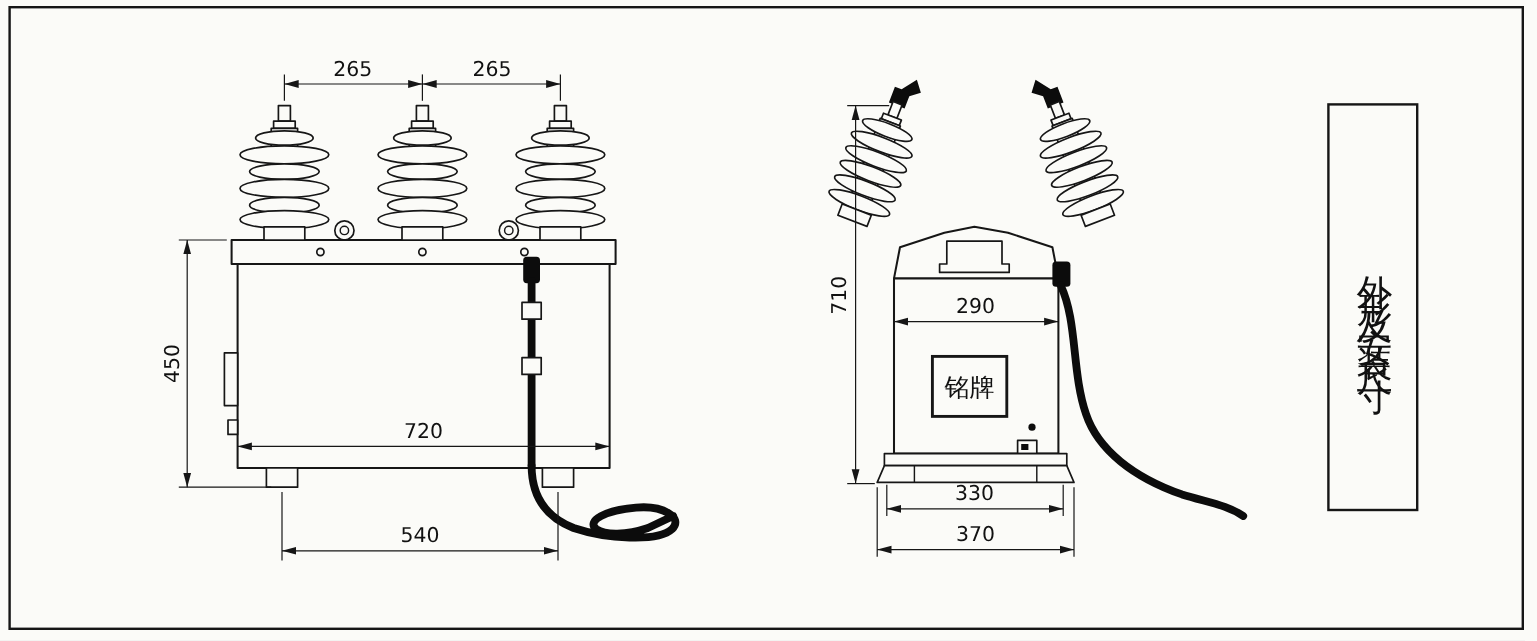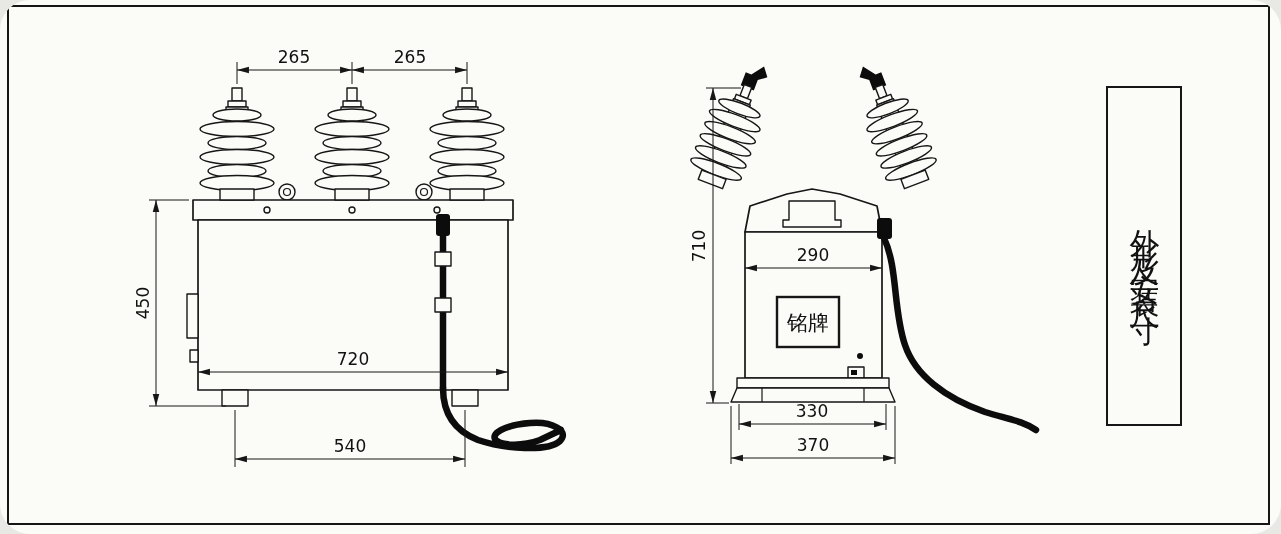--- a/index.html
+++ b/index.html
@@ -1,21 +1,20 @@
 <!DOCTYPE html>
 <html><head>
 <meta charset="utf-8">
 <style>
   html,body { margin:0; padding:0; background:#e8e8e4; }
   #stage {
     position:relative; width:1281px; height:534px;
     background:#fbfbf8;
     font-family:"DejaVu Sans", sans-serif;
     overflow:hidden;
-    border-radius:30px;
   }
   #frame {
     position:absolute; left:7px; top:5px; width:1263px; height:520px;
     border:2px solid #161616; box-sizing:border-box;
   }
   svg text { user-select:none; }
   .outline  { fill:#fbfbf8; stroke:#161616; stroke-width:1.7; stroke-linejoin:round; }
   .outline2 { fill:#fbfbf8; stroke:#161616; stroke-width:1.4; stroke-linejoin:round; }
   .thin     { fill:none;    stroke:#161616; stroke-width:1.2; }
   .dim      { fill:none;    stroke:#161616; stroke-width:1;   }

